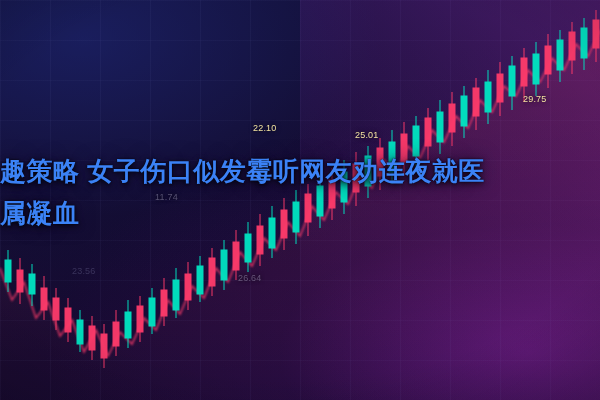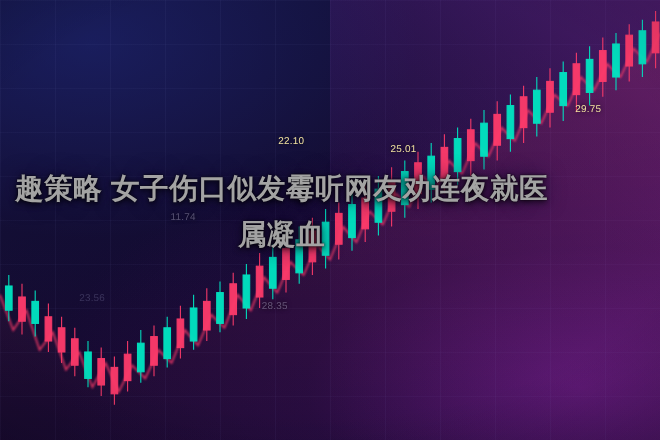--- a/index.html
+++ b/index.html
@@ -58,22 +58,22 @@
   .pt-label.bright { color: #f2e3a0; text-shadow: 0 0 5px rgba(0,0,0,0.8); }
   .pt-label.dim    { color: rgba(190,185,215,0.42); text-shadow: 0 0 4px rgba(0,0,0,0.7); }
   .pt-label.faint  { color: rgba(160,160,200,0.26); text-shadow: none; }
 
   
   .headline {
     position: absolute;
     left: 0;
     top: 150px;
     width: 512px;
-    text-align: center;
-    color: #a3a3a3;
+    text-align: left;
+    color: #3b82f6;
     font-size: 26px;
     line-height: 42px;
     font-weight: bold;
     letter-spacing: 0.5px;
     text-shadow:
       0 0 2px rgba(0,0,0,0.9),
       0 2px 6px rgba(0,0,0,0.85),
       0 0 18px rgba(20,10,50,0.9);
   }
   .headline .line { display: block; }
@@ -225,21 +225,21 @@
           <rect x="593" y="20" width="6" height="28"></rect>
       </g>
     </g>
   </svg>
 
   <div class="bg-vignette"></div>
 
   <div class="pt-label bright" style="left:523px; top:94px;">29.75</div>
   <div class="pt-label bright" style="left:355px; top:114px;margin-top:16px;">25.01</div>
   <div class="pt-label bright" style="left:253px; top:123px;">22.10</div>
-  <div class="pt-label dim" style="left:238px; top:273px;">28.35</div>
+  <div class="pt-label dim" style="left:238px; top:273px;">26.64</div>
   <div class="pt-label dim" style="left:155px; top:192px;">11.74</div>
   <div class="pt-label faint" style="left:72px; top:266px;">23.56</div>
 
   <div class="headline">
     <span class="line">趣策略 女子伤口似发霉听网友劝连夜就医 属凝血</span>
   </div>
 
 </div>
 
 </body></html>

